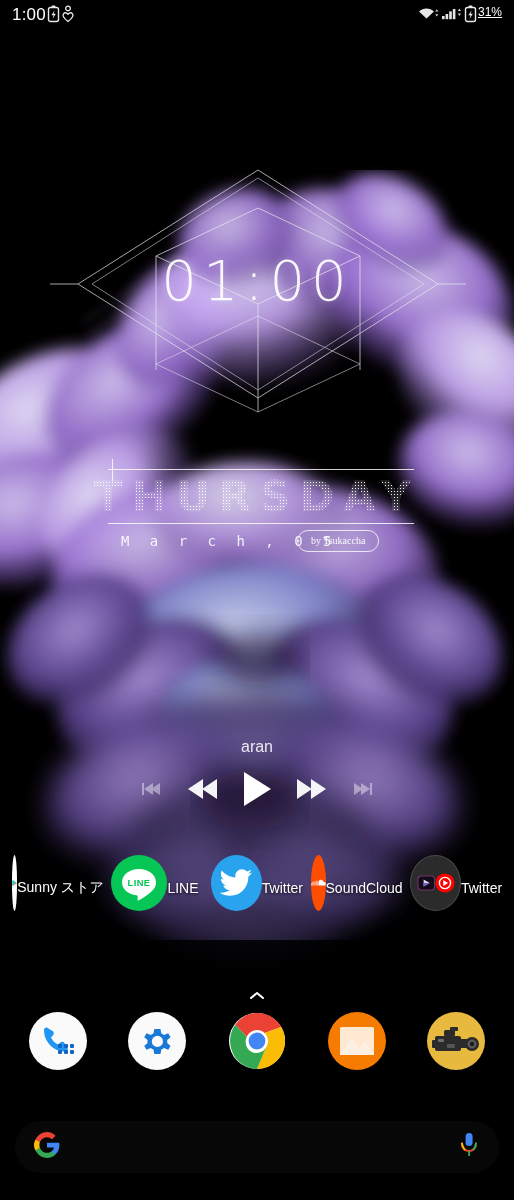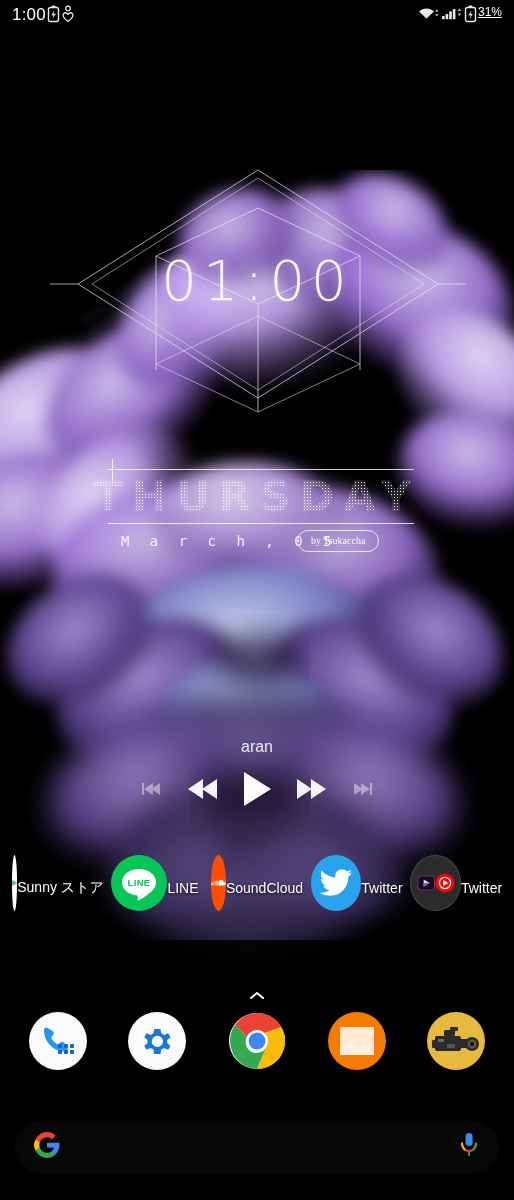--- a/index.html
+++ b/index.html
@@ -421,53 +421,53 @@
           <path d="M21 7 C11.6 7 4 12.9 4 20.2 C4 26.8 10 32.3 18.2 33.3 C18.8 33.4 19.5 33.7 19.7 34.2
                    C19.9 34.6 19.8 35.3 19.7 35.8 L19.5 37.2 C19.4 37.7 19.1 39 21 38.2
                    C23 37.4 31.4 32.1 35.1 27.8 C37.7 25 38 22.1 38 20.2 C38 12.9 30.4 7 21 7 Z" fill="#fff"></path>
           <text x="21" y="24" text-anchor="middle" font-family="Liberation Sans, sans-serif" font-size="9.4" font-weight="bold" fill="#06c755" letter-spacing="0.4">LINE</text>
         </svg>
       </div>
       <div class="app-label">LINE</div>
     </div>
 
     <div class="app">
+      <div class="app-ico" style="background:#2aa3ef;">
+        <svg width="34" height="30" viewBox="0 0 34 30">
+          <path d="M33 4.4 C31.8 5 30.5 5.4 29.1 5.5 C30.5 4.7 31.6 3.3 32.1 1.7
+                   C30.8 2.5 29.3 3.1 27.8 3.4 C26.5 2.1 24.8 1.3 22.9 1.3
+                   C19.2 1.3 16.3 4.3 16.3 8 C16.3 8.5 16.3 9 16.4 9.5
+                   C10.9 9.2 6 6.6 2.8 2.6 C2.2 3.6 1.9 4.7 1.9 6 C1.9 8.3 3.1 10.3 4.9 11.5
+                   C3.8 11.5 2.8 11.2 1.9 10.7 V10.8 C1.9 14 4.2 16.7 7.2 17.3
+                   C6.6 17.5 6.1 17.5 5.5 17.5 C5.1 17.5 4.7 17.5 4.3 17.4
+                   C5.1 20 7.6 22 10.5 22 C8.2 23.8 5.4 24.8 2.3 24.8
+                   C1.8 24.8 1.2 24.8 0.7 24.7 C3.7 26.6 7.2 27.7 11 27.7
+                   C22.9 27.7 29.3 17.9 29.3 9.4 C29.3 9.1 29.3 8.8 29.3 8.6
+                   C30.6 7.7 31.8 6.2 33 4.4 Z" fill="#fff"></path>
+        </svg>
+      </div>
+      <div class="app-label">Twitter</div>
+    </div>
+
+    <div class="app">
       <div class="app-ico" style="background:#ff4d00;">
         <svg width="40" height="24" viewBox="0 0 40 24">
           <g fill="#fff">
             <rect x="1" y="12" width="1.7" height="7" rx=".8"></rect>
             <rect x="4" y="9" width="1.7" height="10" rx=".8"></rect>
             <rect x="7" y="6.5" width="1.7" height="12.5" rx=".8"></rect>
             <rect x="10" y="8" width="1.7" height="11" rx=".8"></rect>
             <rect x="13" y="5" width="1.7" height="14" rx=".8"></rect>
             <rect x="16" y="7" width="1.7" height="12" rx=".8"></rect>
           </g>
           <path d="M20 19 V7 C21.2 4.6 23.6 3 26.4 3 C30.2 3 33.3 5.9 33.7 9.6
                    C34.2 9.4 34.8 9.3 35.4 9.3 C37.9 9.3 40 11.4 40 14 C40 16.7 37.9 19 35.4 19 Z" fill="#fff"></path>
         </svg>
       </div>
       <div class="app-label">SoundCloud</div>
-    </div>
-
-    <div class="app">
-      <div class="app-ico" style="background:#2aa3ef;">
-        <svg width="34" height="30" viewBox="0 0 34 30">
-          <path d="M33 4.4 C31.8 5 30.5 5.4 29.1 5.5 C30.5 4.7 31.6 3.3 32.1 1.7
-                   C30.8 2.5 29.3 3.1 27.8 3.4 C26.5 2.1 24.8 1.3 22.9 1.3
-                   C19.2 1.3 16.3 4.3 16.3 8 C16.3 8.5 16.3 9 16.4 9.5
-                   C10.9 9.2 6 6.6 2.8 2.6 C2.2 3.6 1.9 4.7 1.9 6 C1.9 8.3 3.1 10.3 4.9 11.5
-                   C3.8 11.5 2.8 11.2 1.9 10.7 V10.8 C1.9 14 4.2 16.7 7.2 17.3
-                   C6.6 17.5 6.1 17.5 5.5 17.5 C5.1 17.5 4.7 17.5 4.3 17.4
-                   C5.1 20 7.6 22 10.5 22 C8.2 23.8 5.4 24.8 2.3 24.8
-                   C1.8 24.8 1.2 24.8 0.7 24.7 C3.7 26.6 7.2 27.7 11 27.7
-                   C22.9 27.7 29.3 17.9 29.3 9.4 C29.3 9.1 29.3 8.8 29.3 8.6
-                   C30.6 7.7 31.8 6.2 33 4.4 Z" fill="#fff"></path>
-        </svg>
-      </div>
-      <div class="app-label">Twitter</div>
     </div>
 
     <div class="app">
       <div class="app-ico" style="background:#2b2b2b;border:1px solid #4a4a4a;">
         <svg width="56" height="56" viewBox="0 0 56 56">
 
           <g transform="translate(8,20)">
             <rect x="0" y="0" width="19" height="16" rx="4" fill="#120b1c" stroke="#7a2f6e" stroke-width="1.2"></rect>
             <path d="M6.5 4 L13.5 8 L6.5 12 Z" fill="#dcd5ef"></path>
             <path d="M6.5 8 L13.5 8 L6.5 12 Z" fill="#7c5ec0"></path>

